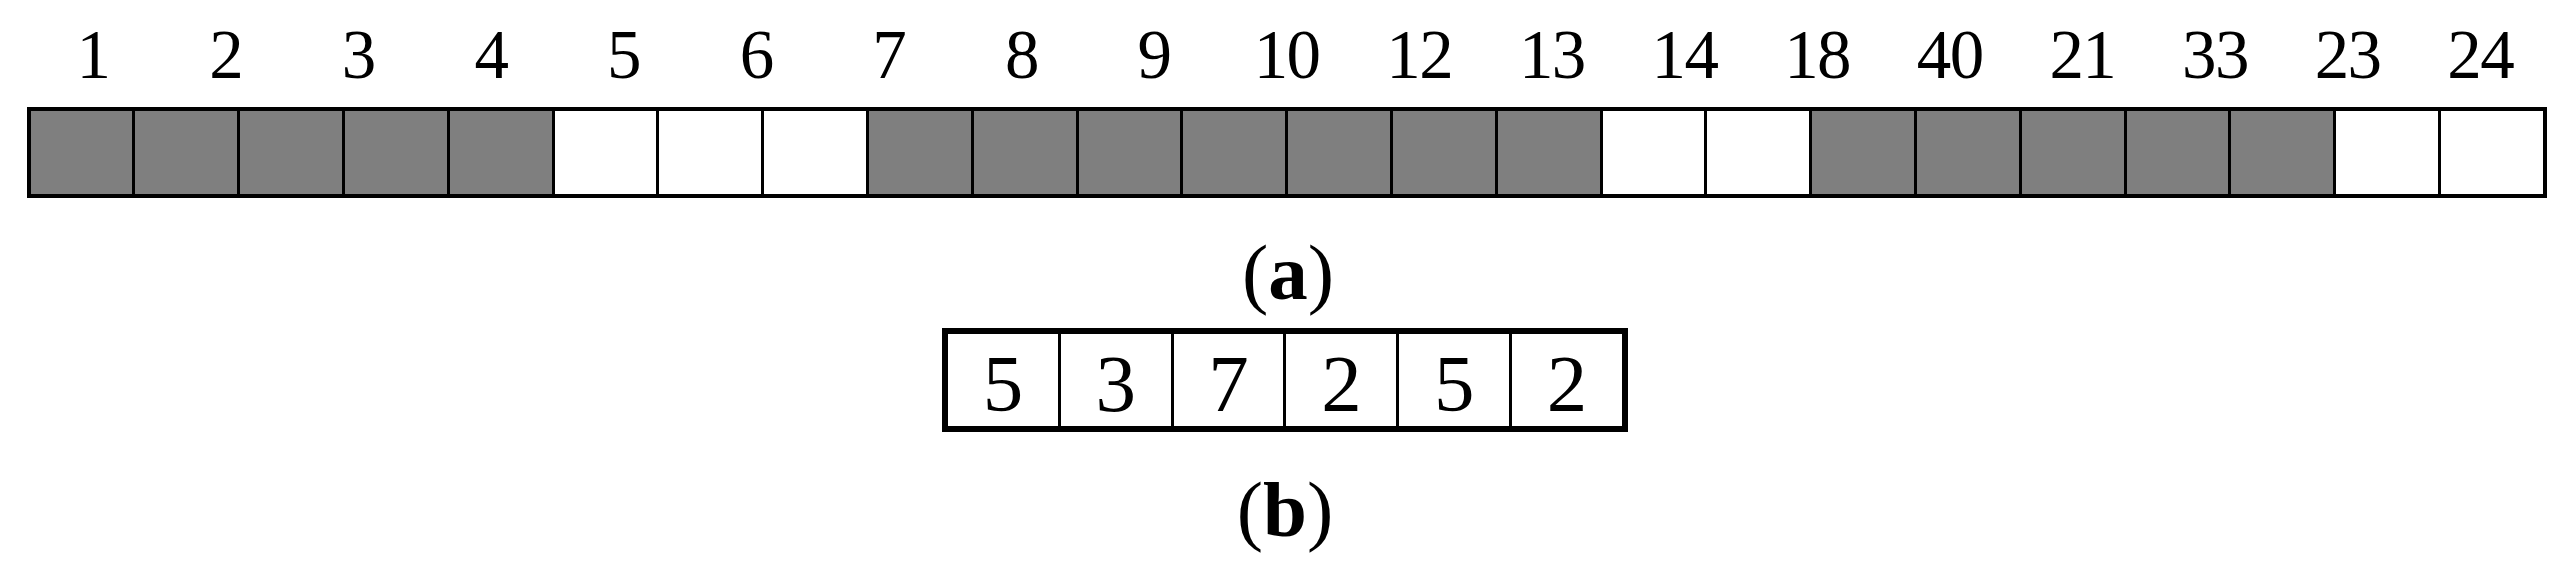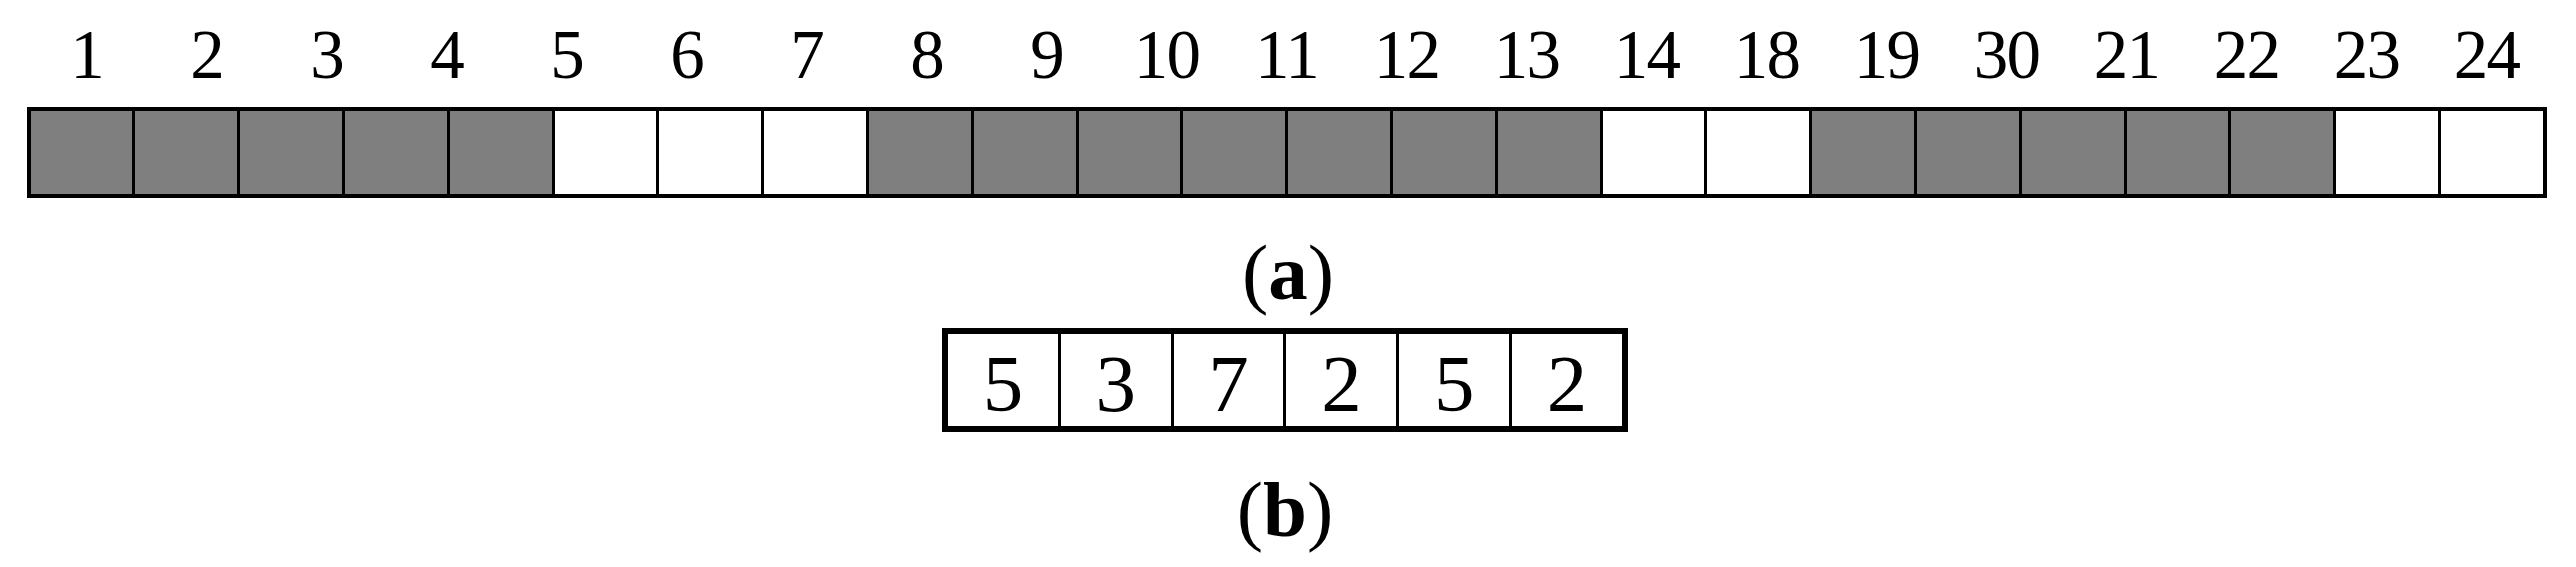--- a/index.html
+++ b/index.html
@@ -93,29 +93,27 @@
     <div class="num">1</div>
     <div class="num">2</div>
     <div class="num">3</div>
     <div class="num">4</div>
     <div class="num">5</div>
     <div class="num">6</div>
     <div class="num">7</div>
     <div class="num">8</div>
     <div class="num">9</div>
     <div class="num">10</div>
-    <div class="num">11</div>
     <div class="num">12</div>
     <div class="num">13</div>
     <div class="num">14</div>
     <div class="num">18</div>
-    <div class="num">19</div>
-    <div class="num">30</div>
+    <div class="num">40</div>
     <div class="num">21</div>
-    <div class="num">22</div>
+    <div class="num">33</div>
     <div class="num">23</div>
     <div class="num">24</div>
   </div>
 
 <div id="rowA-cells" class="abs">
     <div class="cellA filled"></div>
     <div class="cellA filled"></div>
     <div class="cellA filled"></div>
     <div class="cellA filled"></div>
     <div class="cellA filled"></div>

